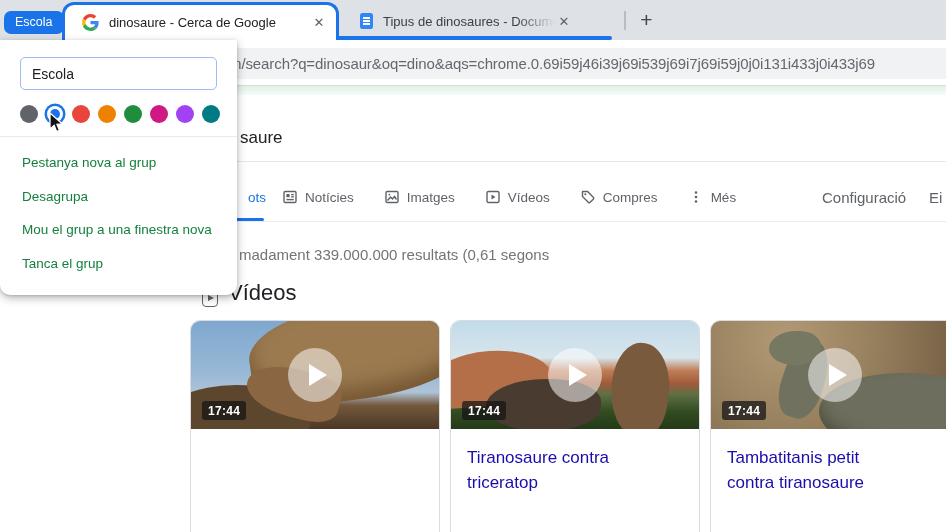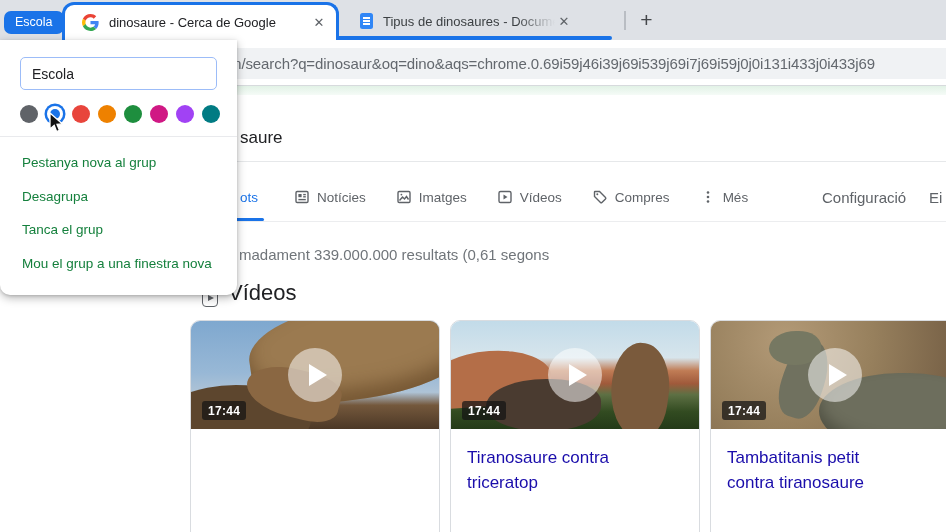--- a/index.html
+++ b/index.html
@@ -40,21 +40,21 @@
   .bookmarks-band { position:absolute; left:0; top:86px; width:946px; height:9px;
     background:linear-gradient(180deg,#e2f2e6,#f5fbf7); z-index:2; }
 
   
   .page { position:absolute; left:0; top:95px; width:946px; height:437px; background:#fff; z-index:1; }
   .query { position:absolute; left:240px; top:33px; font-size:17px; color:#202124; }
   .searchbox-edge { position:absolute; left:0; top:66px; width:946px; height:1px; background:#e6e8ea; }
   .nav-row { position:absolute; left:240px; top:94px; display:flex; align-items:center; font-size:13.5px; color:#5f6368; }
   .nav-item { display:flex; align-items:center; margin-right:30px; white-space:nowrap; }
   .nav-item svg { margin-right:7px; }
-  .nav-active { color:#1a73e8; margin-right:36px; }
+  .nav-active { color:#1a73e8; margin-right:16px;padding-left:8px; }
   .nav-underline { position:absolute; left:226px; top:123px; width:38px; height:3px; background:#1a73e8; border-radius:2px; }
   .nav-edge { position:absolute; left:0; top:126px; width:946px; height:1px; background:#ecedef; }
   .nav-right { position:absolute; top:94px; font-size:15px; color:#5f6368; white-space:nowrap; }
   .stats { position:absolute; left:239px; top:151px; font-size:15px; color:#70757a; white-space:nowrap; }
 
   .vid-head-icon { position:absolute; left:202px; top:196px; width:16px; height:16px;
     border:1.6px solid #5f6368; border-radius:4px; }
   .vid-head-icon::before { content:""; position:absolute; left:4.5px; top:3px; width:0; height:0;
     border-left:6px solid #5f6368; border-top:3.5px solid transparent; border-bottom:3.5px solid transparent; }
   .vid-title { position:absolute; left:228px; top:185px; font-size:22px; color:#202124; }
@@ -262,22 +262,22 @@
       <span class="swatch-slot">
           <span class="swatch" style="background: rgb(161, 66, 244);"></span>
         </span>
       <span class="swatch-slot">
           <span class="swatch" style="background: rgb(1, 123, 131);"></span>
         </span>
     </div>
     <div class="popup-menu">
       <div class="menu-item">Pestanya nova al grup</div>
       <div class="menu-item">Desagrupa</div>
+      <div class="menu-item">Mou el grup a una finestra nova</div>
       <div class="menu-item">Tanca el grup</div>
-      <div class="menu-item">Mou el grup a una finestra nova</div>
     </div>
   </div>
 
   <svg class="cursor" width="20" height="22" viewBox="0 0 20 22">
     <path d="M3 1 L3 17 L7.2 13.4 L9.6 19.5 L12.4 18.3 L10 12.4 L15.5 12 Z" fill="#111" stroke="#fff" stroke-width="1.3"></path>
   </svg>
 
 </div>
 
 </body></html>

